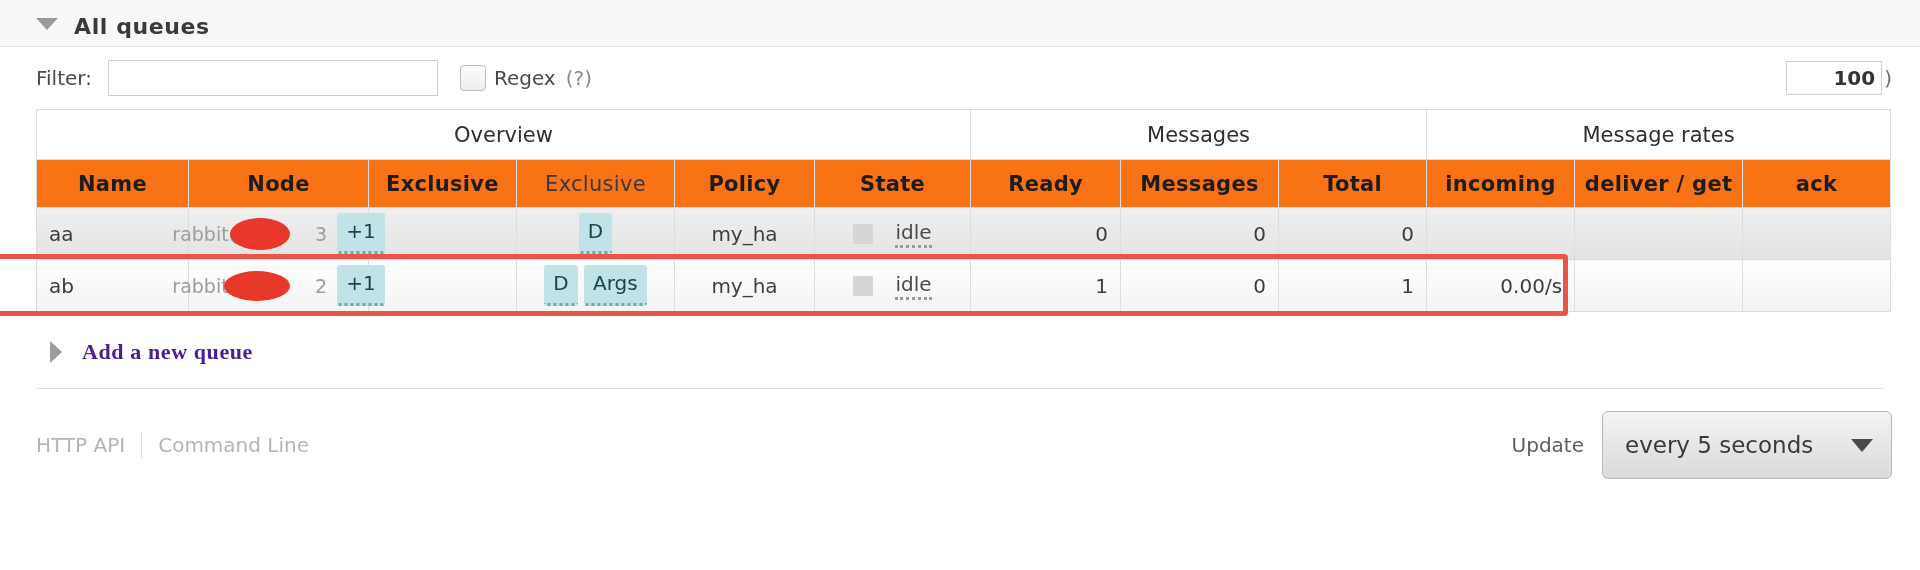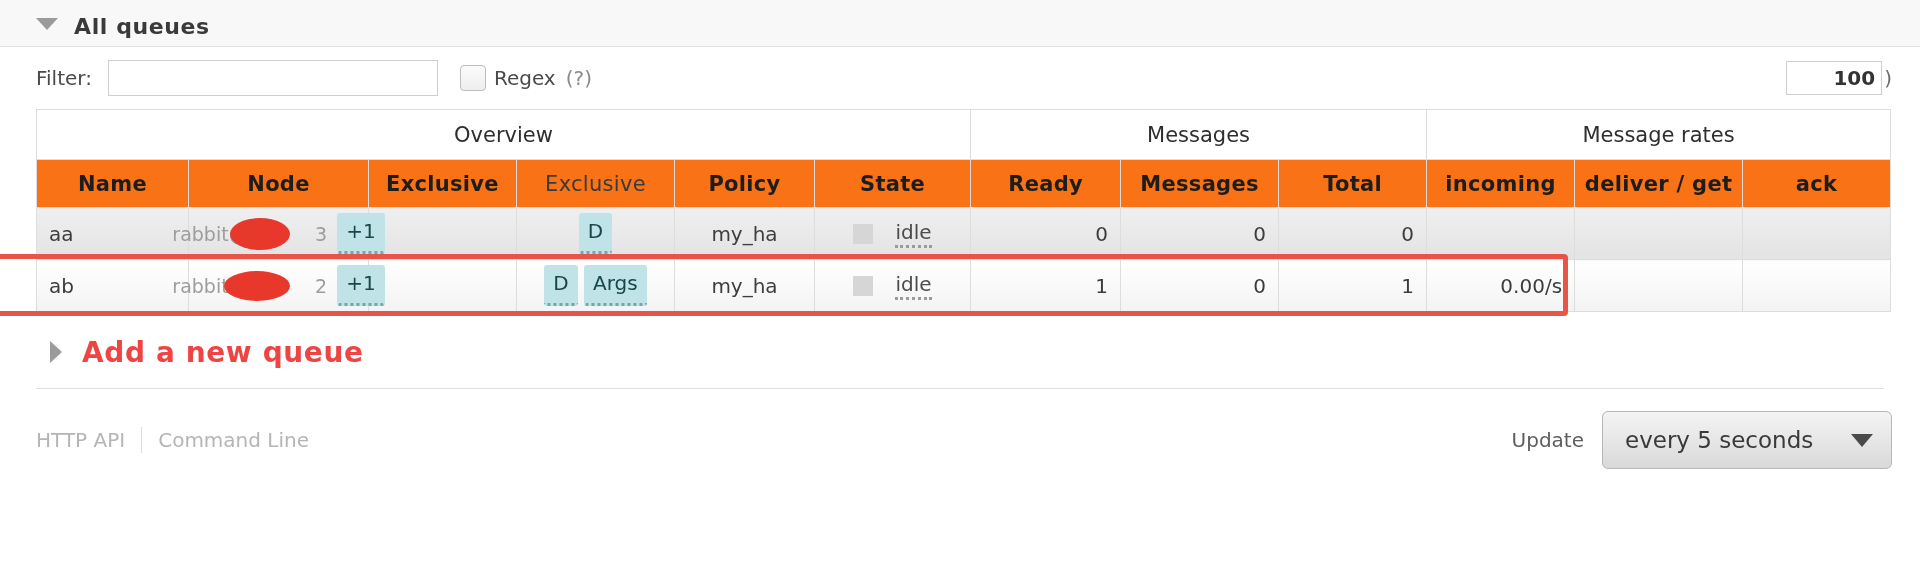--- a/index.html
+++ b/index.html
@@ -239,23 +239,24 @@
   
   .add-queue {
     display: flex;
     align-items: center;
     height: 56px;
     padding-left: 50px;
     margin-top: 12px;
   }
   .add-queue-label {
     font-weight: bold;
-    font-size: 28px;
-    color: #ef4444;
+    font-size: 22px;
+    color: #4c1d95;
     letter-spacing: 0.6px;
+    font-family: Liberation Serif, serif;
   }
   .hr {
     height: 1px;
     background: #e0e0e0;
     margin: 8px 36px 0 36px;
   }
 
   
   .footer {
     display: flex;
@@ -281,21 +282,21 @@
     font-size: 20px;
     color: #5e5e5e;
     margin-right: 18px;
     margin-left: 25px;
   }
   .update-select {
     display: flex;
     align-items: center;
     justify-content: space-between;
     min-width: 290px;
-    height: 58px;
+    height: 68px;
     padding: 0 18px 0 22px;
     border: 1px solid #b7b7b7;
     border-radius: 6px;
     background: linear-gradient(#f4f4f4, #d9d9d9);
     box-sizing: border-box;
     font-size: 23px;
     color: #3a3a3a;
   }
   .caret {
     width: 0; height: 0;

